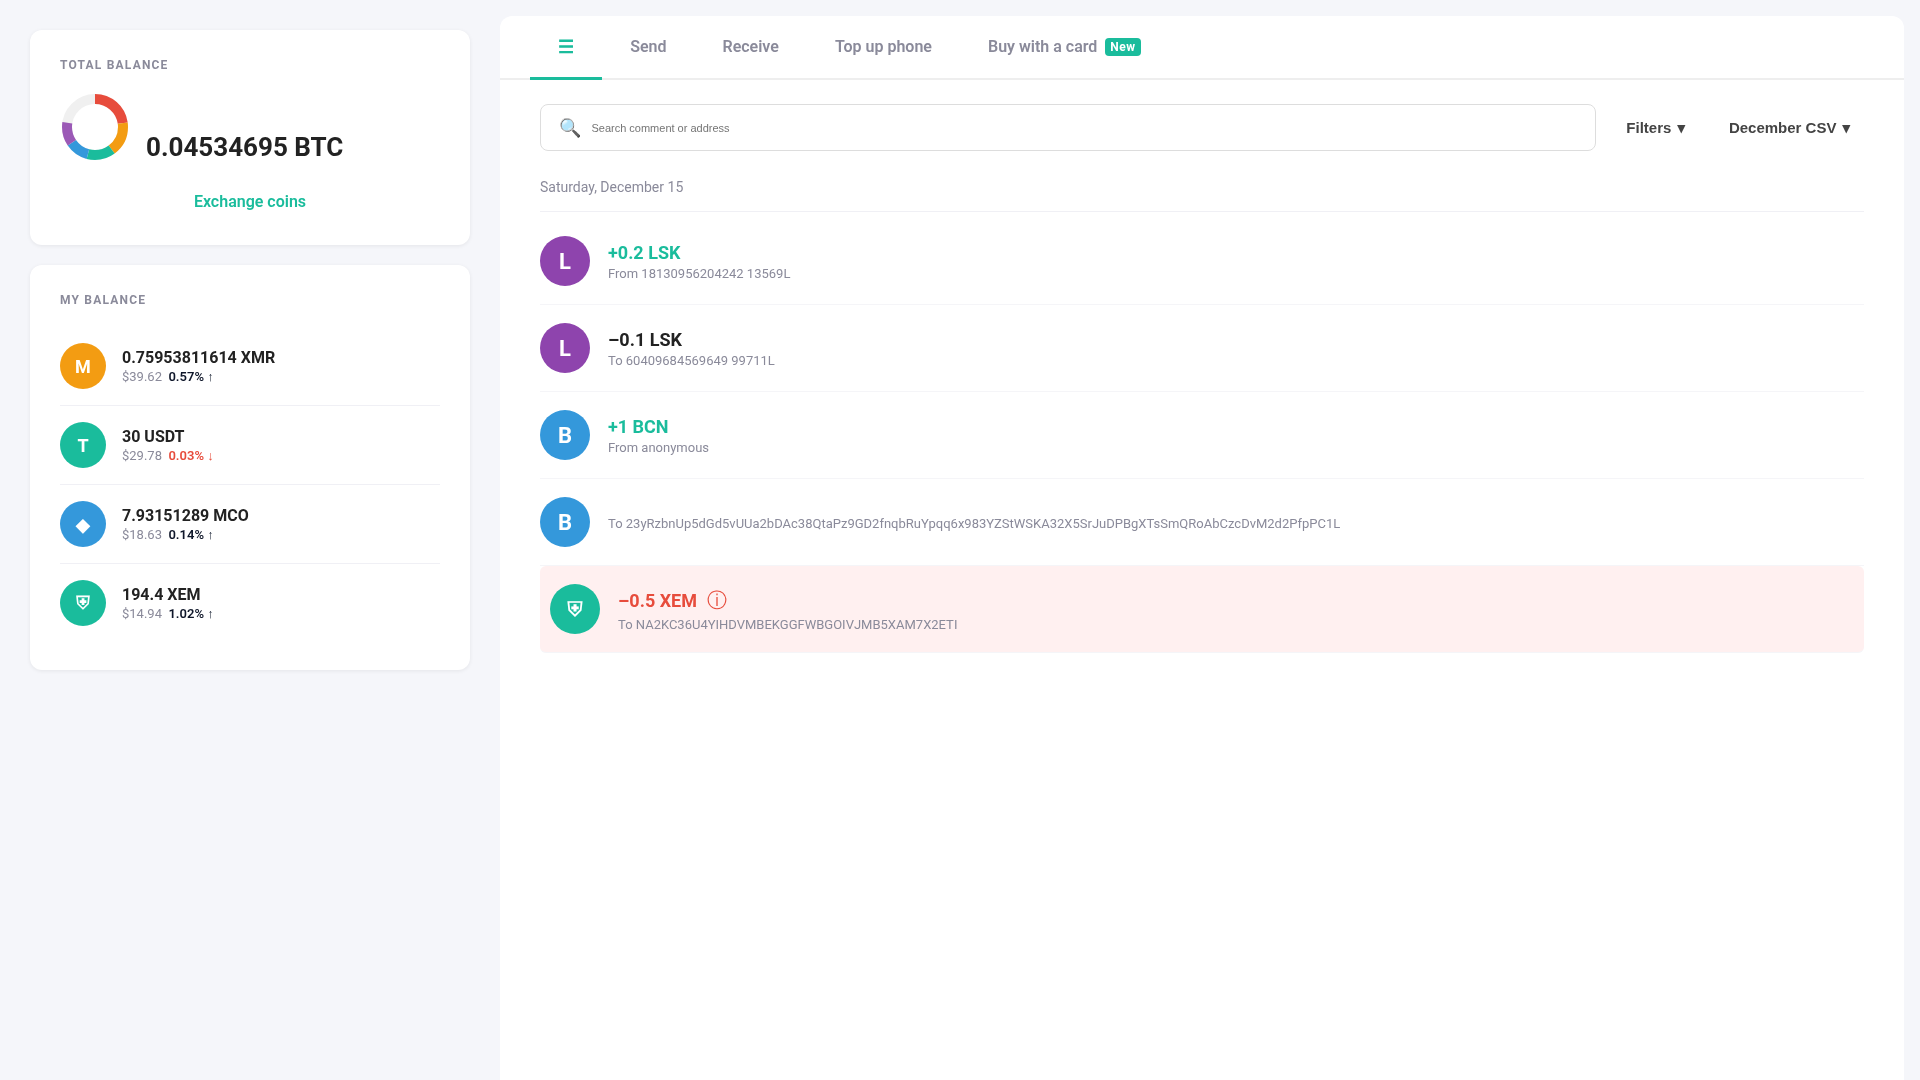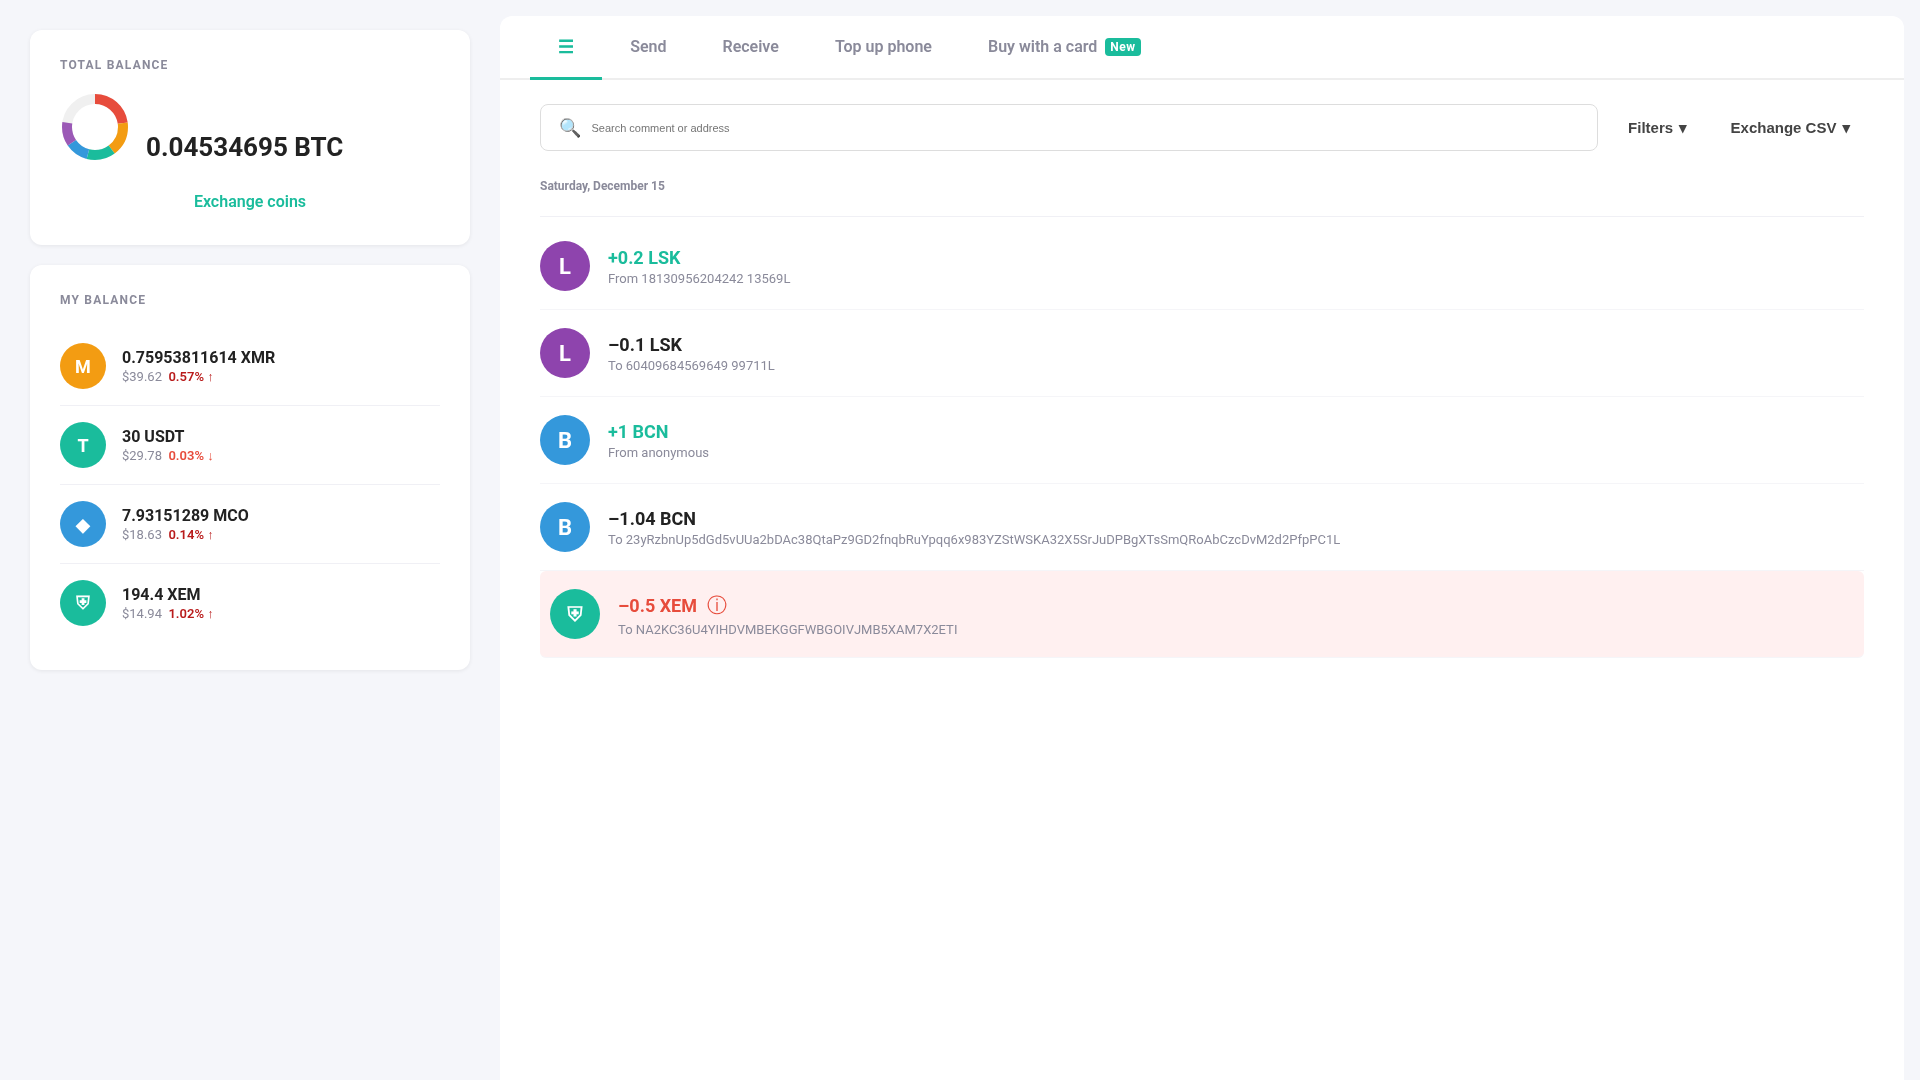--- a/index.html
+++ b/index.html
@@ -101,21 +101,21 @@
     .wallet-amount {
       font-size: 16px;
       font-weight: 700;
       color: #222;
     }
     .wallet-fiat {
       font-size: 13px;
       color: #8a8a9a;
       margin-top: 2px;
     }
-    .wallet-change-up { color: #b91c1c; font-weight: 600; }
+    .wallet-change-up { color: #0f172a; font-weight: 600; }
     .wallet-change-down { color: #e74c3c; font-weight: 600; }
 
     
     .right-panel {
       flex: 1;
       background: #fff;
       border-radius: 12px 12px 0 0;
       margin: 16px 16px 0 0;
       display: flex;
       flex-direction: column;
@@ -210,26 +210,25 @@
       color: #444;
       cursor: pointer;
       padding: 10px 14px;
       border-radius: 6px;
       border: none;
       background: none;
     }
 
     
     .date-sep {
-      font-size: 12px;
+      font-size: 14px;
       color: #8a8a9a;
       margin-bottom: 6px;
-      padding-bottom: 23px;
+      padding-bottom: 16px;
       border-bottom: 1.5px solid #f0f0f5;
-      font-weight: bold;
     }
 
     
     .tx-list { display: flex; flex-direction: column; gap: 0; }
 
     .tx-item {
       display: flex;
       align-items: center;
       gap: 18px;
       padding: 18px 0;
@@ -373,21 +372,21 @@
     <div class="search-row">
       <div class="search-box">
         <span class="search-icon">🔍</span>
         <input class="search-input" type="text" placeholder="Search comment or address" style="">
       </div>
       <button class="filter-btn">
         <span>Filters</span>
         <span>▾</span>
       </button>
       <button class="csv-btn">
-        <span>Exchange CSV</span>
+        <span>December CSV</span>
         <span>▾</span>
       </button>
     </div>
 
     <div class="date-sep">Saturday, December 15</div>
 
     <div class="tx-list" id="tx-list">
         <div class="tx-item">
     <div class="tx-avatar" style="background:#8e44ad">L</div>
     <div class="tx-details">
@@ -414,24 +413,20 @@
       <div style="display:flex;align-items:center;gap:4px">
         <span class="tx-amount-pos" style="">+1 BCN</span>
 
       </div>
       <div class="tx-address">From anonymous</div>
     </div>
   </div>
         <div class="tx-item">
     <div class="tx-avatar" style="background:#3498db">B</div>
     <div class="tx-details">
-      <div style="display:flex;align-items:center;gap:4px">
-        <span class="tx-amount-neg" style="">–1.04 BCN</span>
-
-      </div>
       <div class="tx-address">To 23yRzbnUp5dGd5vUUa2bDAc38QtaPz9GD2fnqbRuYpqq6x983YZStWSKA32X5SrJuDPBgXTsSmQRoAbCzcDvM2d2PfpPC1L</div>
     </div>
   </div>
         <div class="tx-item error-bg">
     <div class="tx-avatar" style="background:#1abc9c">
             <span style="font-size:20px">⛨</span>
           </div>
     <div class="tx-details">
       <div style="display:flex;align-items:center;gap:4px">
         <span class="" style="color:#e74c3c;font-size:18px;font-weight:700;">–0.5 XEM</span>

